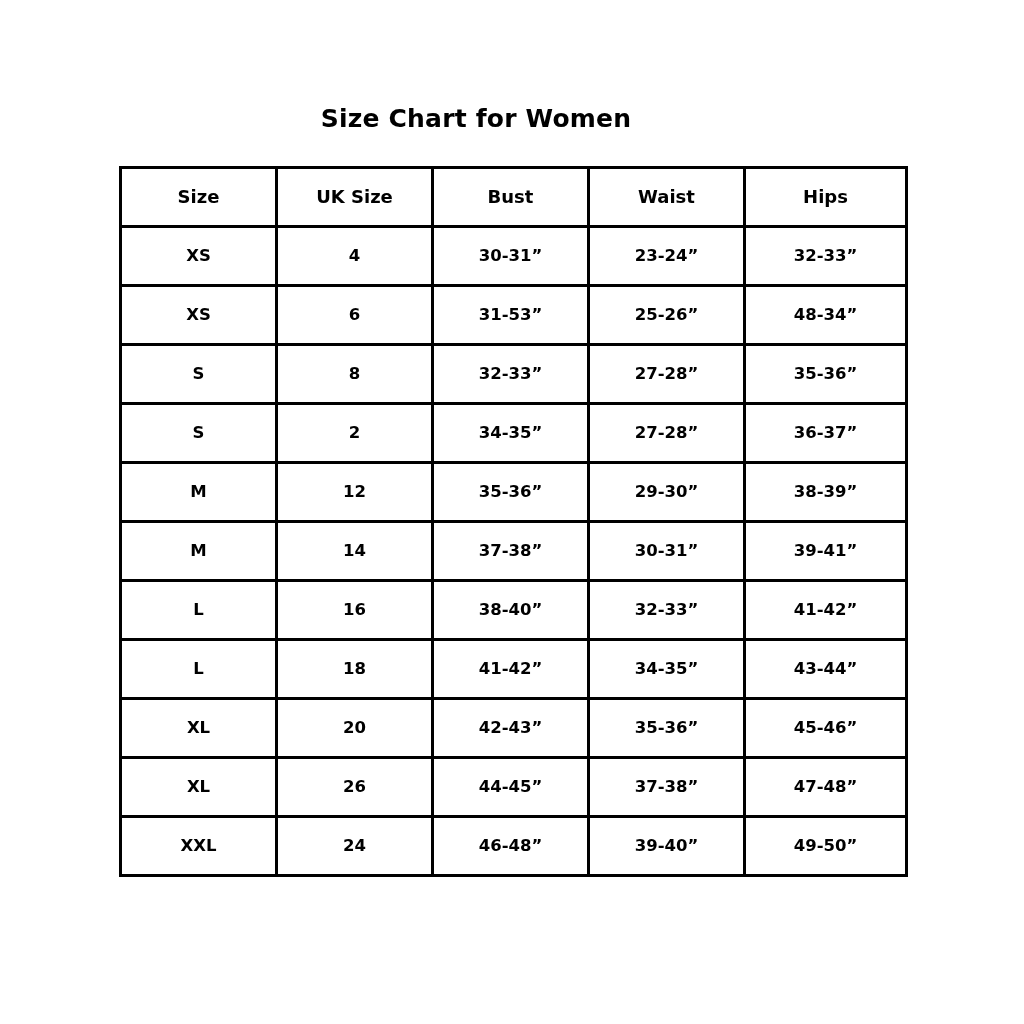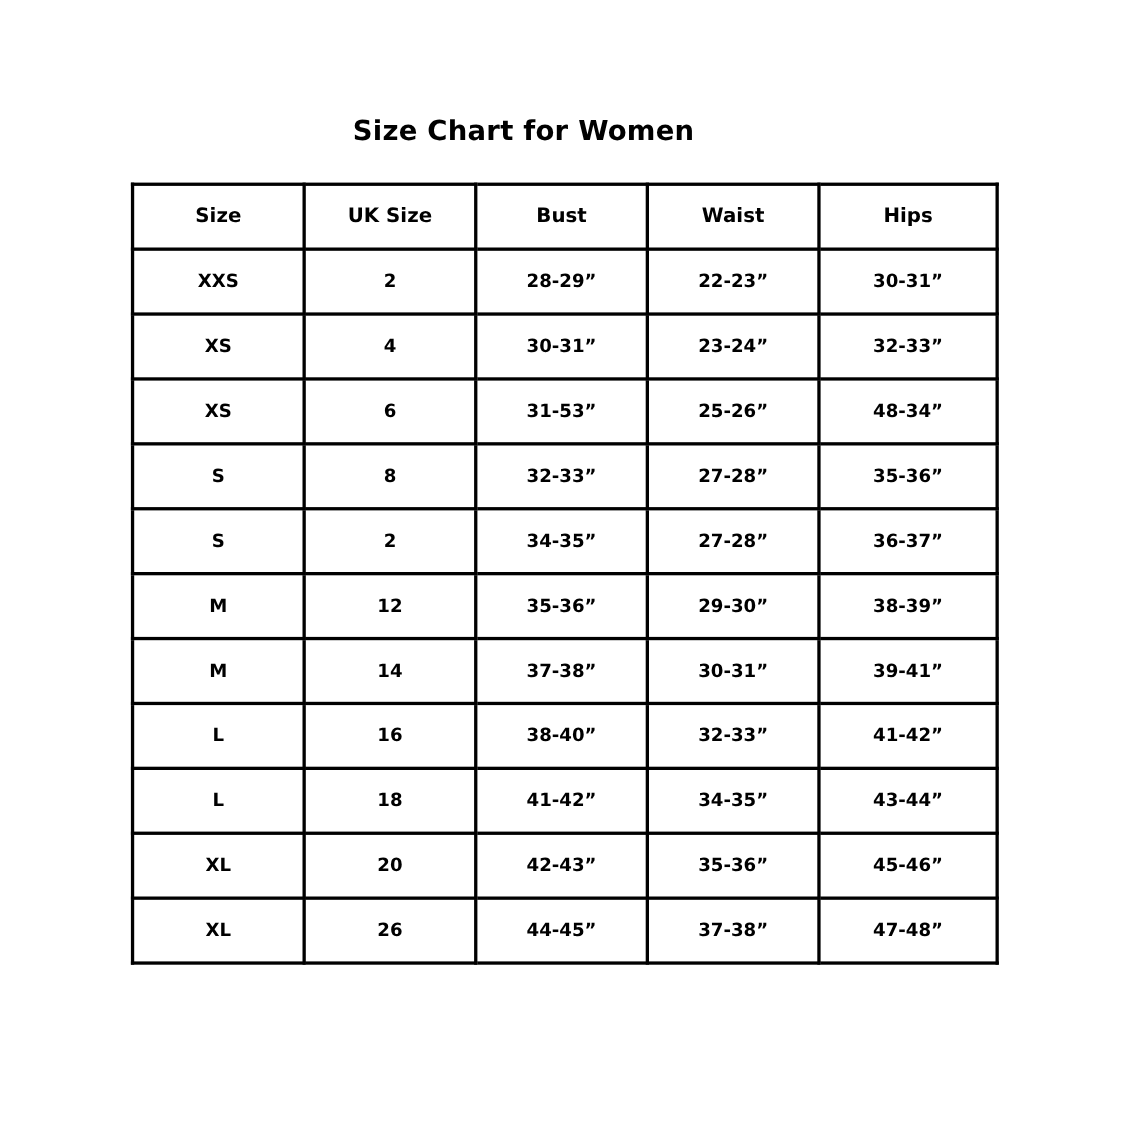--- a/index.html
+++ b/index.html
@@ -81,27 +81,20 @@
         <tr>
           <th>Size</th>
           <th>UK Size</th>
           <th>Bust</th>
           <th>Waist</th>
           <th>Hips</th>
         </tr>
       </thead>
       <tbody>
         <tr>
-          <td>XXS</td>
-          <td>2</td>
-          <td>28-29”</td>
-          <td>22-23”</td>
-          <td>30-31”</td>
-        </tr>
-        <tr>
           <td>XS</td>
           <td>4</td>
           <td>30-31”</td>
           <td>23-24”</td>
           <td>32-33”</td>
         </tr>
         <tr>
           <td>XS</td>
           <td>6</td>
           <td>31-53”</td>
@@ -157,17 +150,24 @@
           <td>35-36”</td>
           <td>45-46”</td>
         </tr>
         <tr>
           <td>XL</td>
           <td>26</td>
           <td>44-45”</td>
           <td>37-38”</td>
           <td>47-48”</td>
         </tr>
+        <tr>
+          <td>XXL</td>
+          <td>24</td>
+          <td>46-48”</td>
+          <td>39-40”</td>
+          <td>49-50”</td>
+        </tr>
       </tbody>
     </table>
   </div>
 
 </div>
 
 </body></html>

